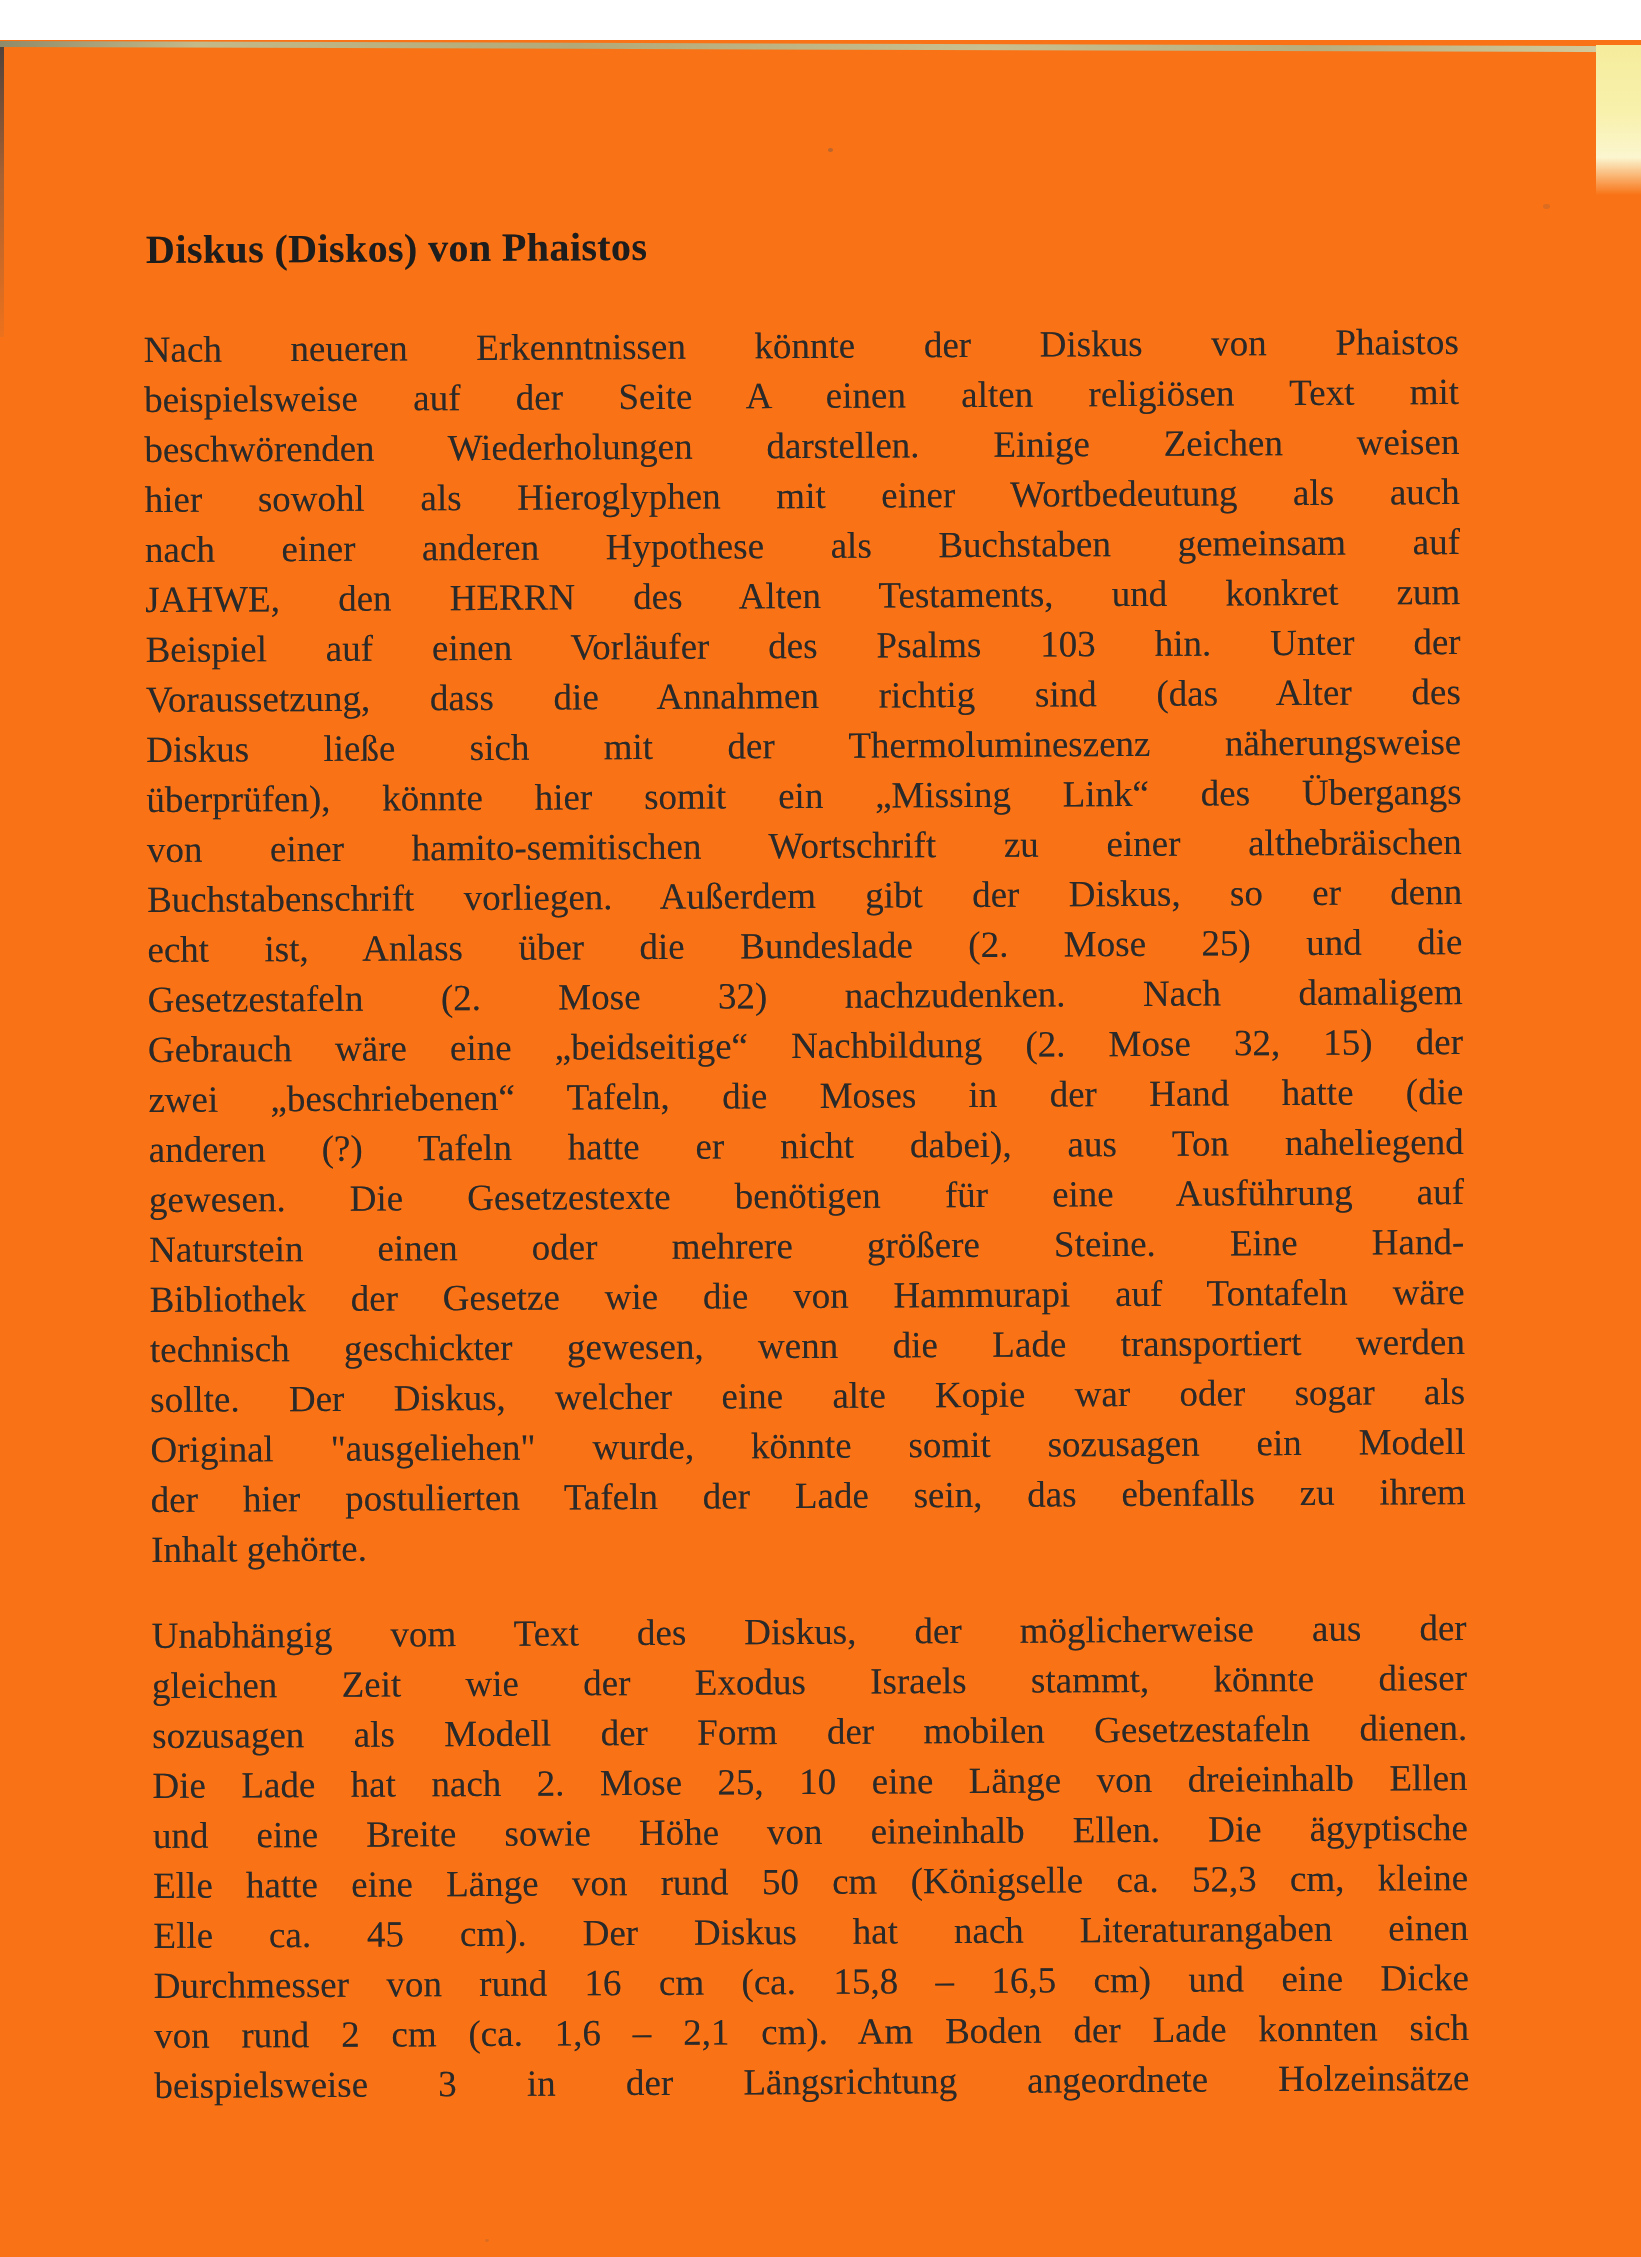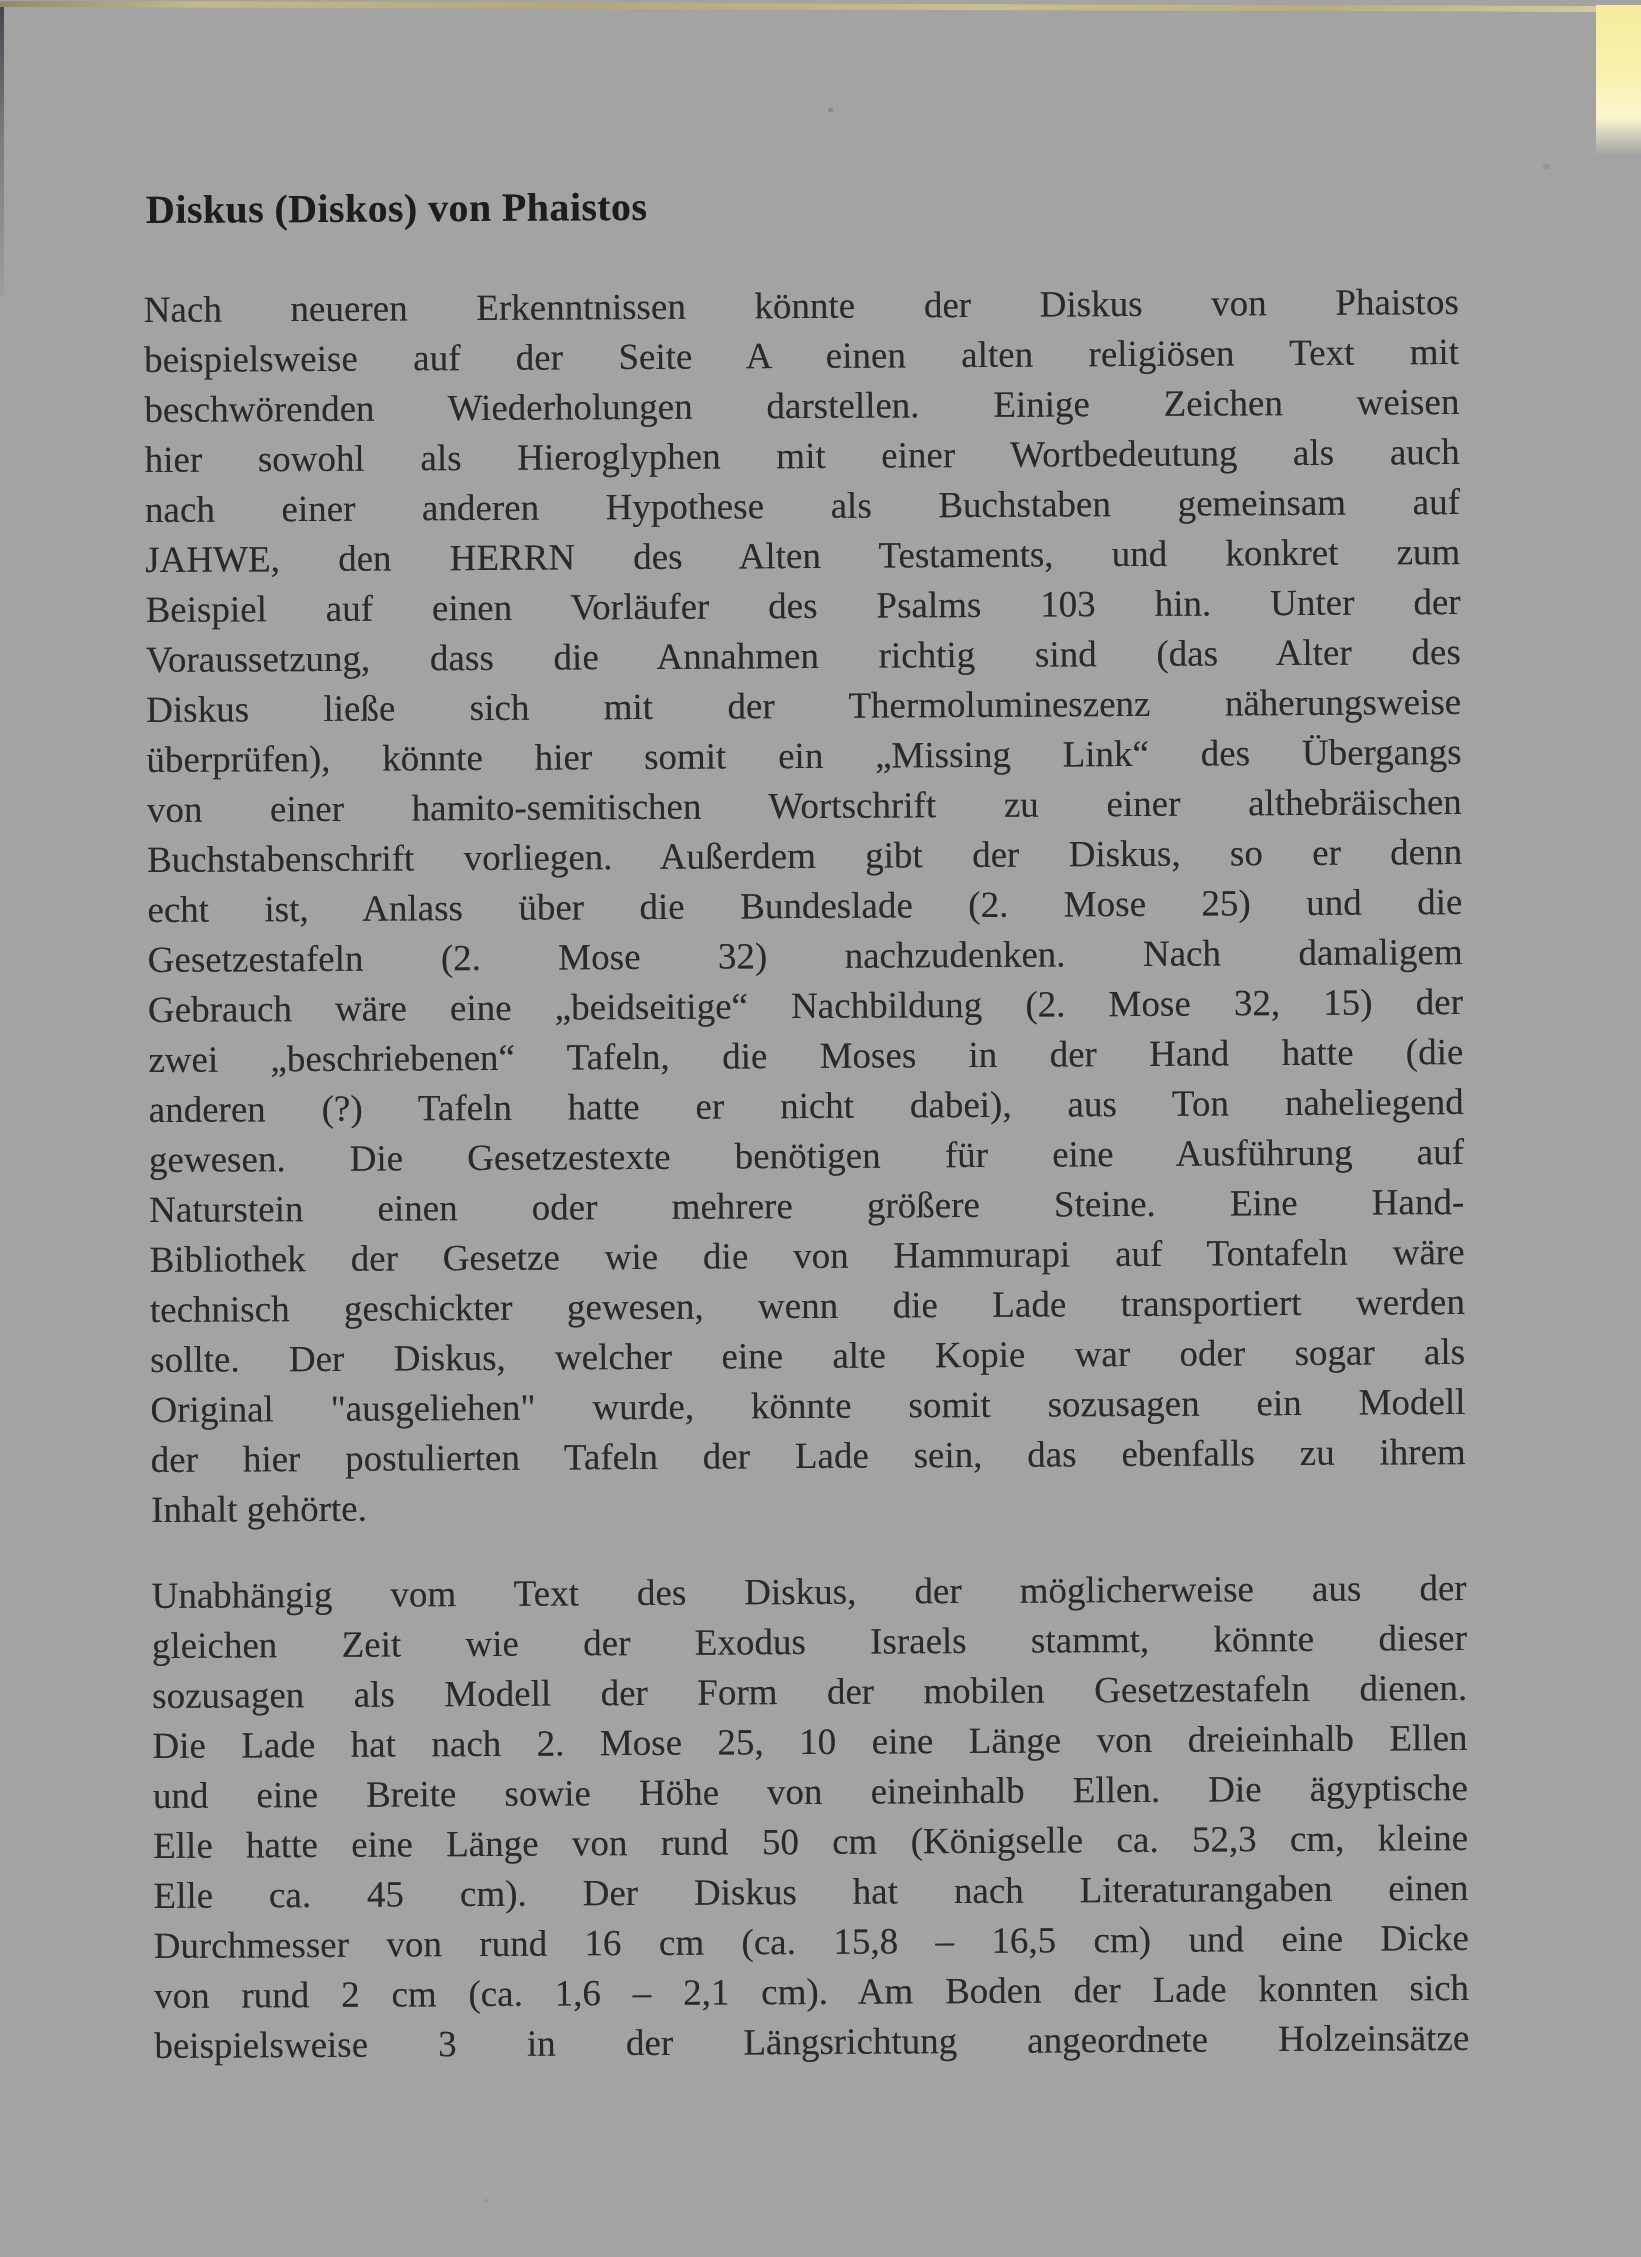--- a/index.html
+++ b/index.html
@@ -5,21 +5,22 @@
   html, body { margin: 0; padding: 0; }
   body {
     width: 1641px; height: 2257px;
     background: #ffffff;
     font-family: "Liberation Serif", "DejaVu Serif", serif;
     position: relative;
     overflow: hidden;
   }
   .page {
     position: absolute; inset: 0;
-    background: #a3a3a3;
+    background: #f97316;
+    margin-top: 40px;
   }
   
   .top-edge {
     position: absolute; top: 1px; left: -1.9px;
     width: 1647px; height: 5.8px;
     background: linear-gradient(to right,
       #8f8a6a 0%, #c3b989 12%, #b2a878 35%, #c9bf8f 60%, #b7ad7d 80%, #d8cfa2 100%);
     transform: rotate(0.18deg);
     transform-origin: left top;
     border-radius: 1.9px;

